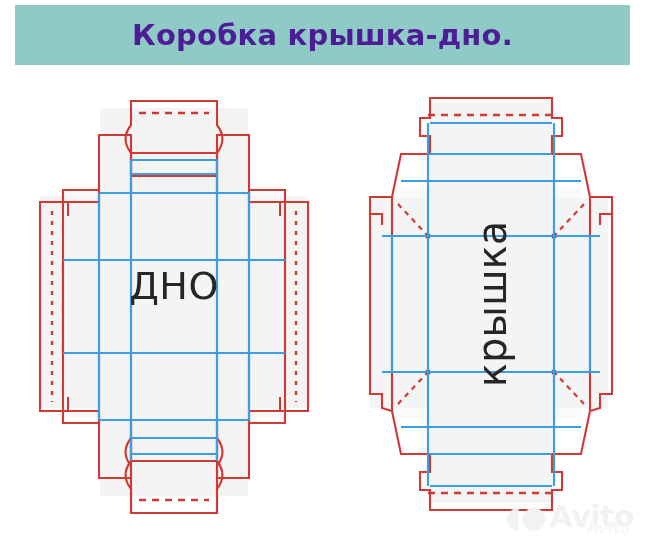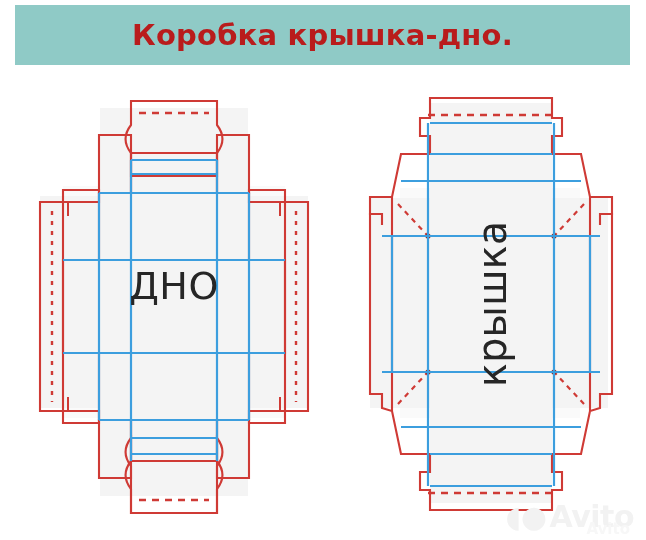--- a/index.html
+++ b/index.html
@@ -26,21 +26,21 @@
     background: #8fcac6;
     display: flex;
     align-items: center;
     justify-content: center;
     box-sizing: border-box;
   }
   .title-text {
     font-family: "DejaVu Sans", sans-serif;
     font-weight: bold;
     font-size: 29px;
-    color: #b91c1c;
+    color: #4c1d95;
     letter-spacing: 0.2px;
     white-space: nowrap;
   }
   .diagram-area {
     position: absolute;
     left: 0;
     top: 68px;
     width: 578px;
     height: 472px;
   }

